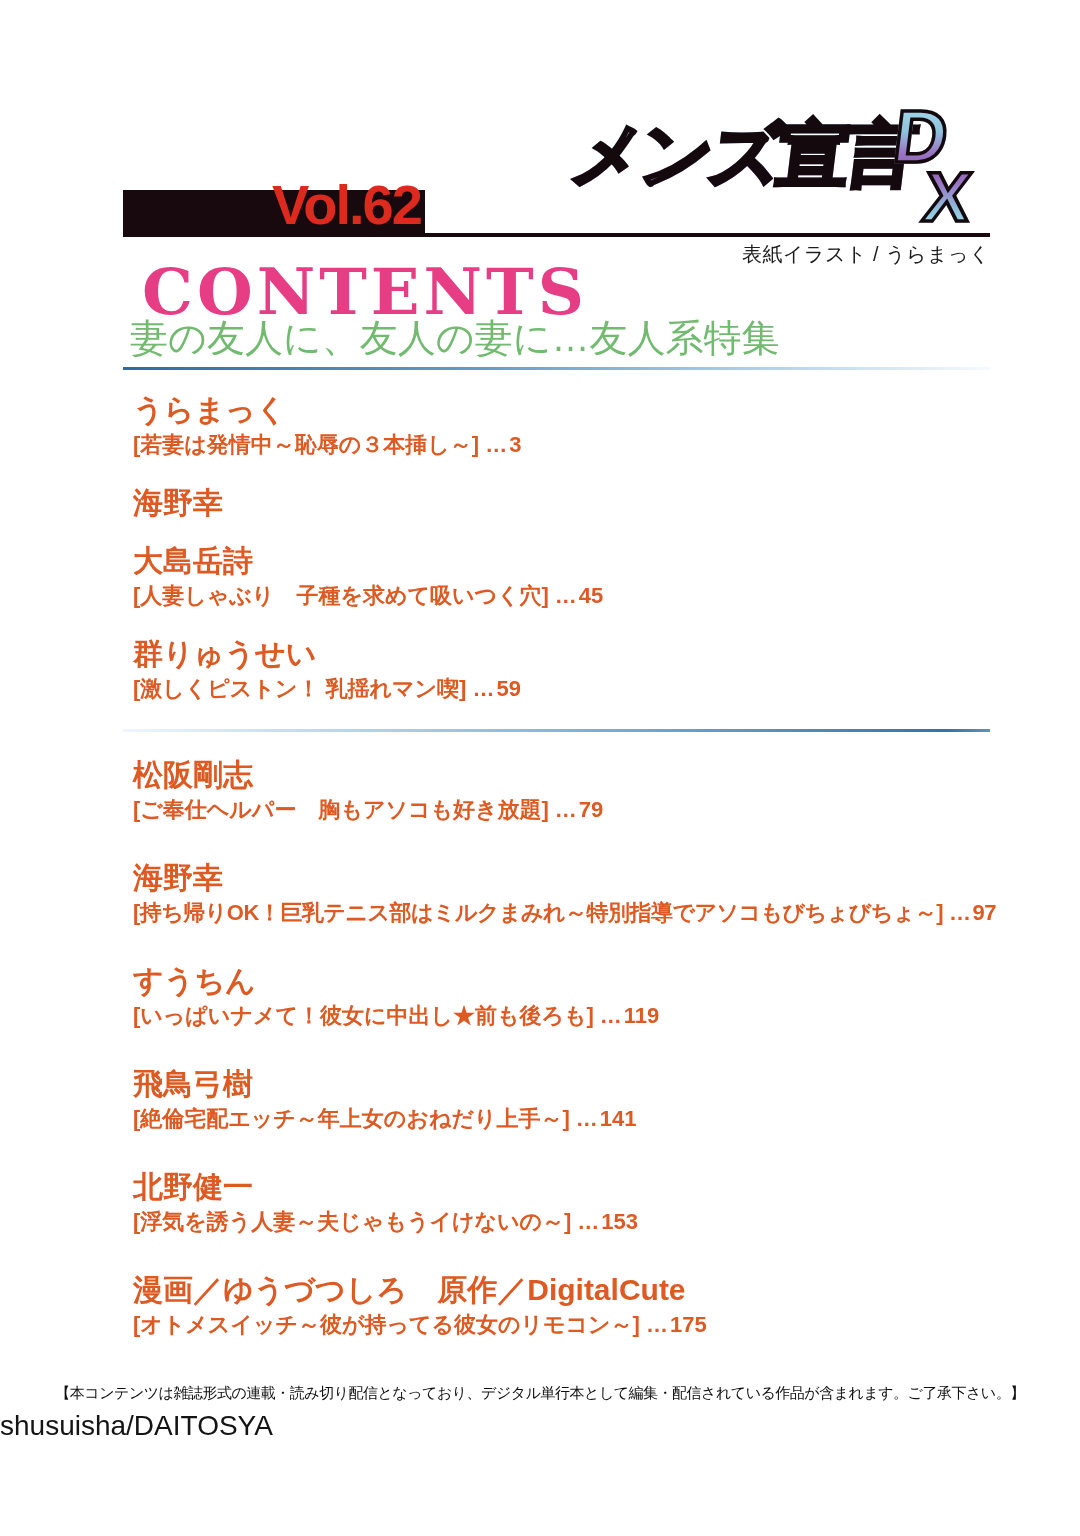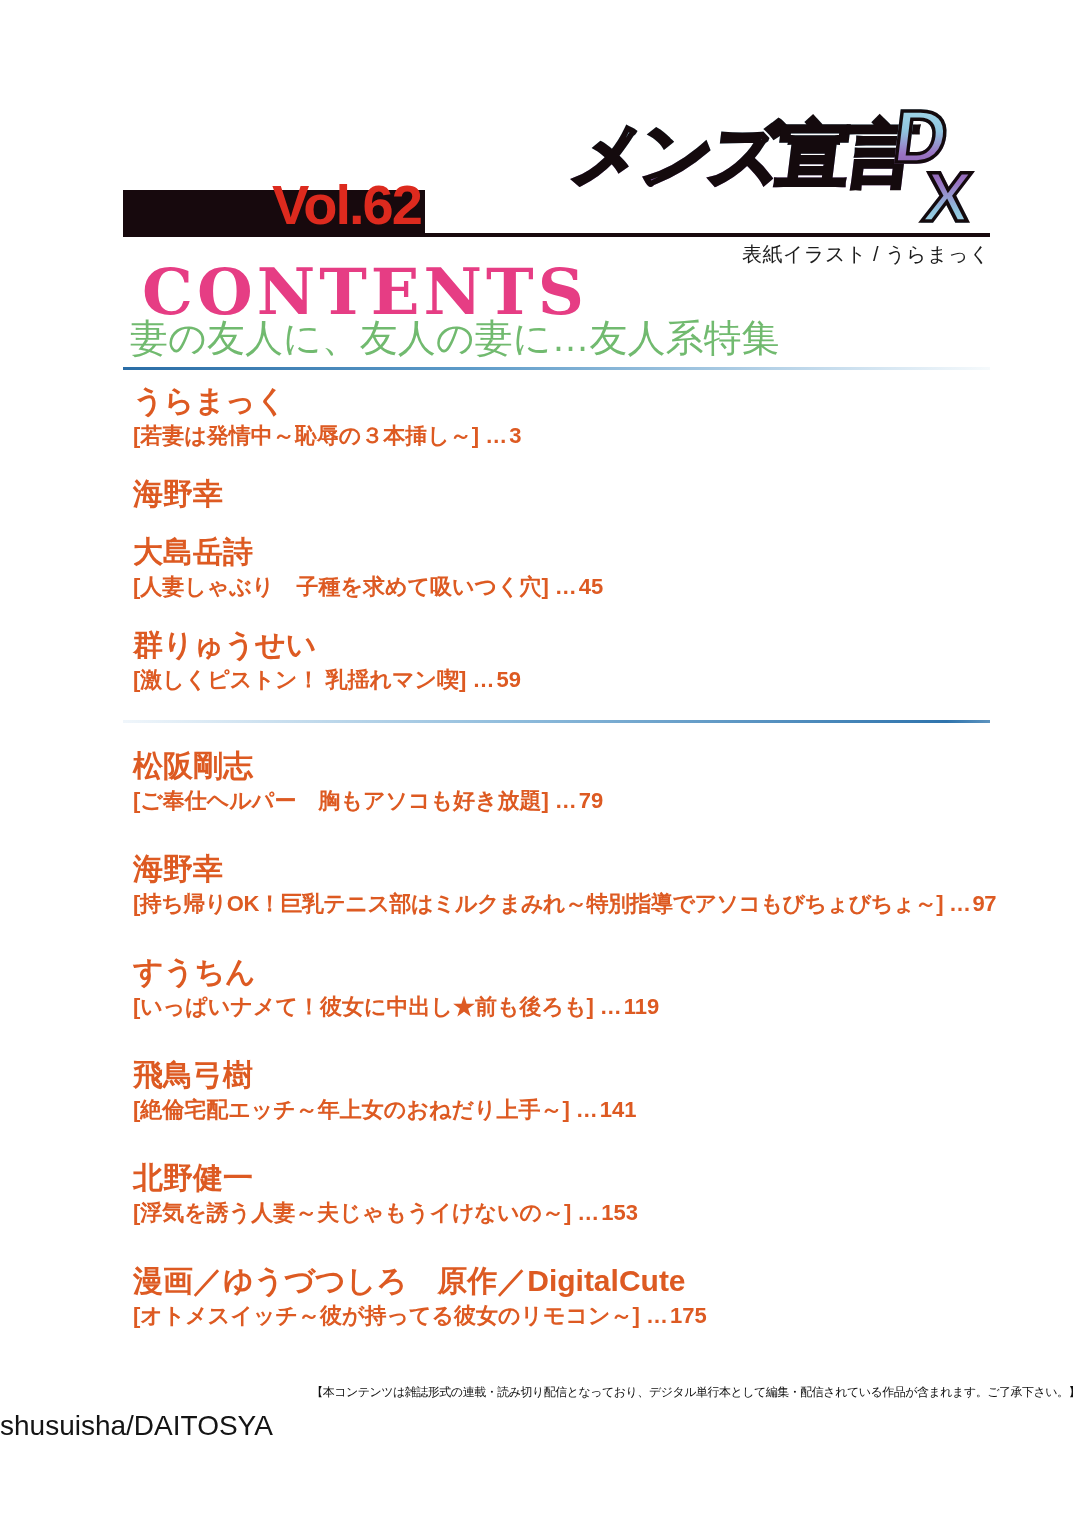--- a/index.html
+++ b/index.html
@@ -77,35 +77,35 @@
     background: linear-gradient(90deg, #2a6da6 0%, #5d9bc9 40%, #cfe2f0 85%, #f6fafc 100%);
   }
 
   
   .toc {
     position: absolute; left: 133px; top: 383px;
     width: 860px;
   }
   .entry { margin-bottom: 23px; color: #dd5a22; font-weight: bold; }
   .toc > .entry:nth-child(n+6) { margin-bottom: 33px; }
-  .entry .author { font-size: 30px; line-height: 35px; white-space: nowrap; }
+  .entry .author { font-size: 30px; line-height: 35px; white-space: nowrap; margin-top: 9px; }
   .entry .title-line { font-size: 22px; line-height: 35px; white-space: nowrap; }
   .entry.long .title-line { font-size: 22px; letter-spacing: -0.5px; }
   .leader { margin: 0 2px 0 6px; }
   .rule-mid {
     width: 867px; height: 3px;
     margin: 8px 0 25px -10px;
     background: linear-gradient(90deg, #f0f6fb 0%, #8fbcdc 45%, #2f74ad 95%, #5d93bf 100%);
   }
 
   
   .notice {
     position: absolute; left: 0; top: 1384px; width: 100%;
-    text-align: right;
-    font-size: 12px; letter-spacing: -0.5px;
+    text-align: center;
+    font-size: 15px; letter-spacing: -0.5px;
     color: #0f0f0f;
   }
   .publisher {
     position: absolute; left: 0; top: 1410px; width: 100%;
     font-size: 28px;
     color: #141414;
   }
 </style>
 </head>
 <body>

